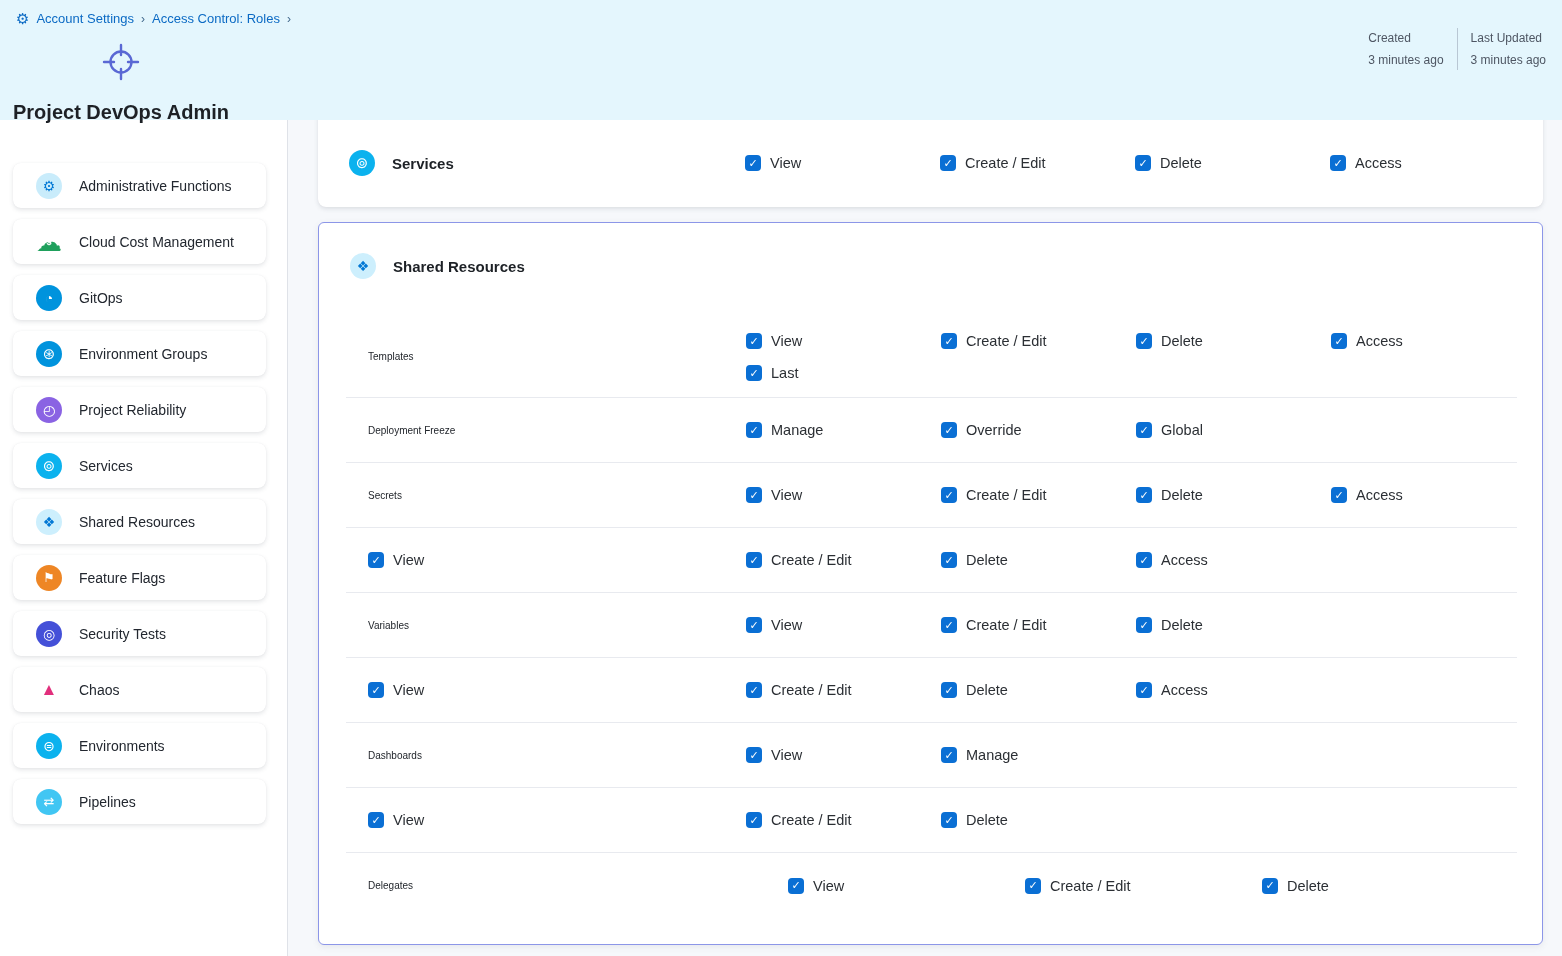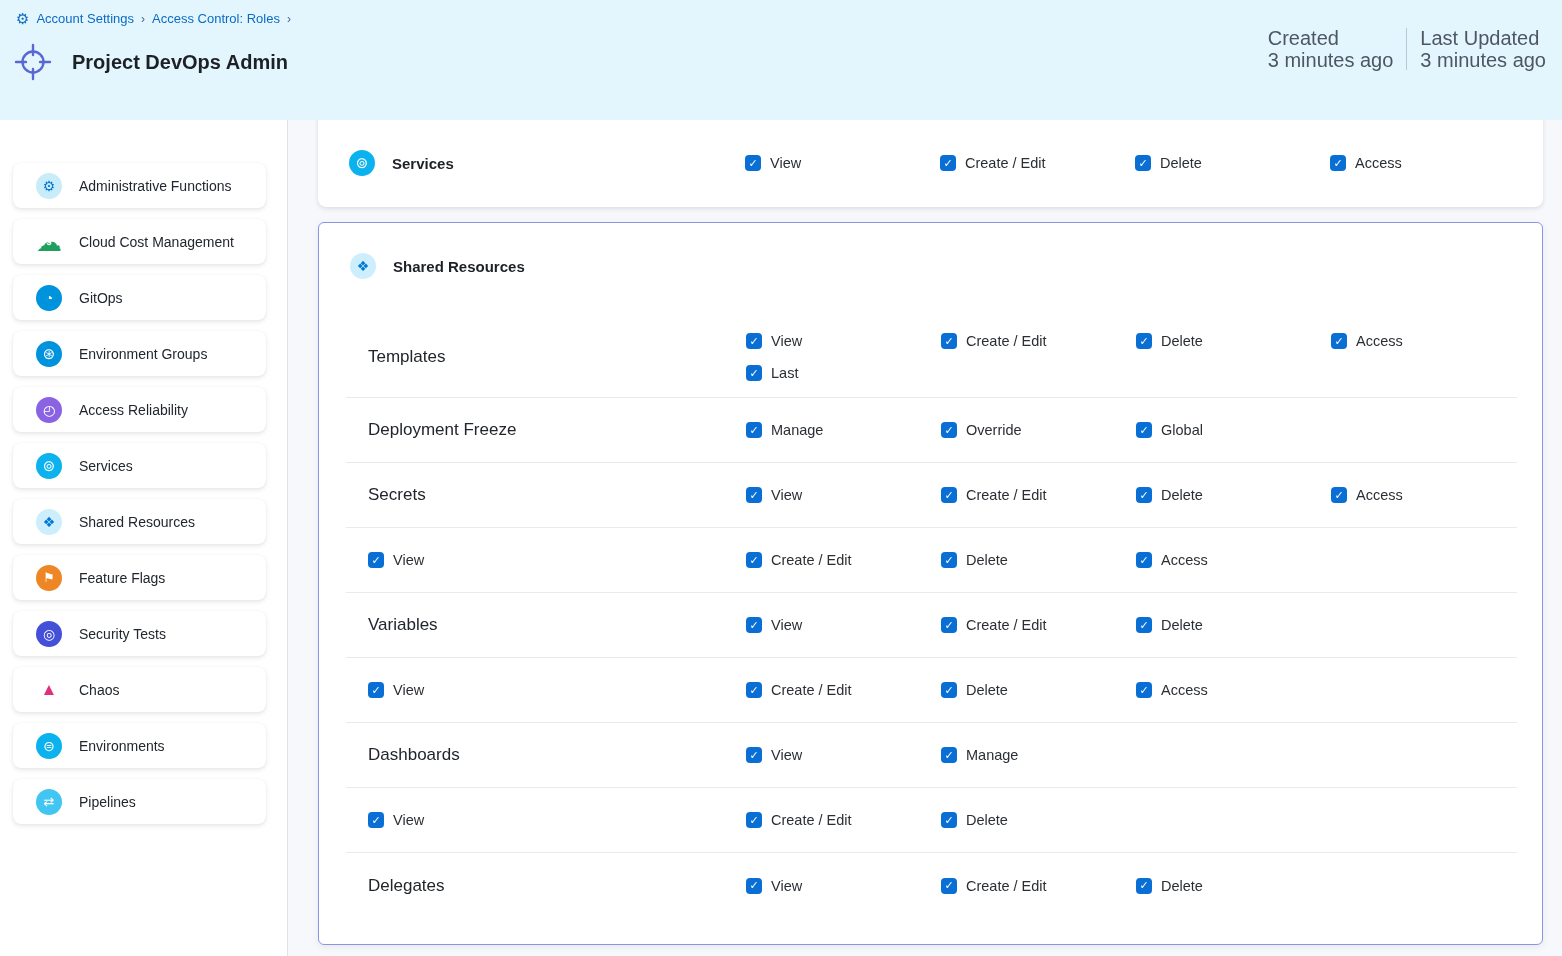--- a/index.html
+++ b/index.html
@@ -11,26 +11,26 @@
 
   
   .header { position:absolute; top:0; left:0; width:1562px; height:120px;
     background:#e4f6fd; z-index:10; }
   .breadcrumb { position:absolute; top:11px; left:16px; display:flex;
     align-items:center; gap:7px; font-size:13px; }
   .crumb-gear { color:#0b6ac4; font-size:15px; line-height:1; }
   .crumb-link { color:#0b6ac4; cursor:pointer; }
   .crumb-sep { color:#43698c; font-size:12px; }
   .title-row { position:absolute; top:42px; left:13px; display:flex;
-    align-items:center; gap:19px; }
+    align-items:center; gap:19px;flex-direction:column; }
   .page-title { font-size:20px; font-weight:600; color:#1d2126; }
   .header-meta { position:absolute; top:28px; right:16px; display:flex;
     align-items:stretch; gap:13px; }
   .meta-col { display:flex; flex-direction:column; gap:2px; }
-  .meta-label, .meta-value { font-size:20px; color:#4e5663; line-height:20px; }
+  .meta-label, .meta-value { font-size:12px; color:#4e5663; line-height:20px; }
   .meta-divider { width:1px; background:#b9c7d4; }
 
   
   .sidebar { position:absolute; top:120px; left:0; width:288px; bottom:0;
     background:#ffffff; border-right:1px solid #dfe2e8; padding-top:43px; }
   .side-card { margin:0 21px 11px 13px; height:45px; background:#fff;
     border-radius:8px; display:flex; align-items:center; gap:17px;
     padding-left:23px; cursor:pointer;
     box-shadow:0 2px 4px rgba(96,97,112,0.16), 0 0 1px rgba(40,41,61,0.08); }
   .side-icon { width:26px; height:26px; border-radius:50%; flex:0 0 26px;
@@ -60,24 +60,24 @@
   .shared-card { position:absolute; left:29px; top:102px; width:1225px;
     height:723px; background:#fff; border:1px solid #8c96e8; border-radius:6px;
     box-shadow:0 2px 6px rgba(96,97,112,0.10); }
   .shared-head { position:absolute; top:30px; left:31px; display:flex;
     align-items:center; gap:17px; }
   .rows-wrap { position:absolute; top:93px; left:27px; width:1171px; }
 
   .prow { display:grid; grid-template-columns:378px 195px 195px 195px auto;
     min-height:65px; align-items:center; padding-left:22px;
     border-bottom:1px solid #e8eaef; }
-  .prow:last-child { border-bottom:none; }
+  .prow:last-child { border-bottom:none;gap:42px; }
   .prow.multi { min-height:82px; }
   .prow.multi .pcol { align-self:start; padding-top:17px; }
-  .plabel { font-size:17px; color:#22262c; }
+  .plabel { font-size:10px; color:#22262c; }
   .pcol { display:flex; flex-direction:column; gap:16px; }
 
   .cb { display:flex; align-items:center; gap:9px; cursor:pointer; }
   .cbx { width:16px; height:16px; border-radius:4px; background:#0a6fd4;
     color:#fff; font-size:11px; font-weight:bold; display:flex;
     align-items:center; justify-content:center; line-height:1; flex:0 0 16px; }
   .cbl { font-size:14.5px; color:#2b2f34; }
 </style>
 </head>
 <body>
@@ -146,21 +146,21 @@
       <span class="overlay"></span>
     </span>
     <span class="side-label">Environment Groups</span>
   </div>
 
   <div class="side-card">
     <span class="side-icon" style="background: rgb(138, 99, 227);">
       <span class="glyph" style="color: rgb(255, 255, 255); font-size: 14px;">◴</span>
       <span class="overlay"></span>
     </span>
-    <span class="side-label">Access Reliability</span>
+    <span class="side-label">Project Reliability</span>
   </div>
 
   <div class="side-card">
     <span class="side-icon" style="background: rgb(11, 178, 238);">
       <span class="glyph" style="color: rgb(255, 255, 255); font-size: 15px;">⊚</span>
       <span class="overlay"></span>
     </span>
     <span class="side-label">Services</span>
   </div>
 

